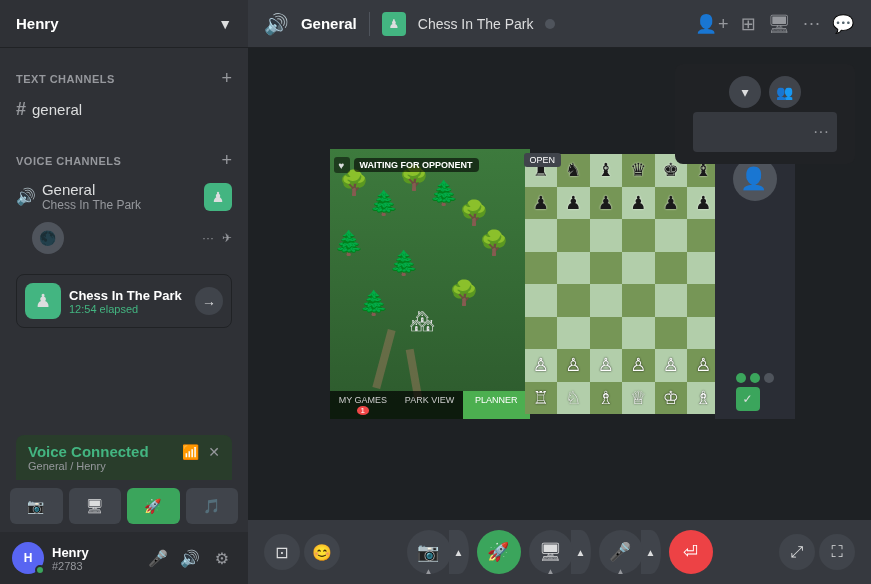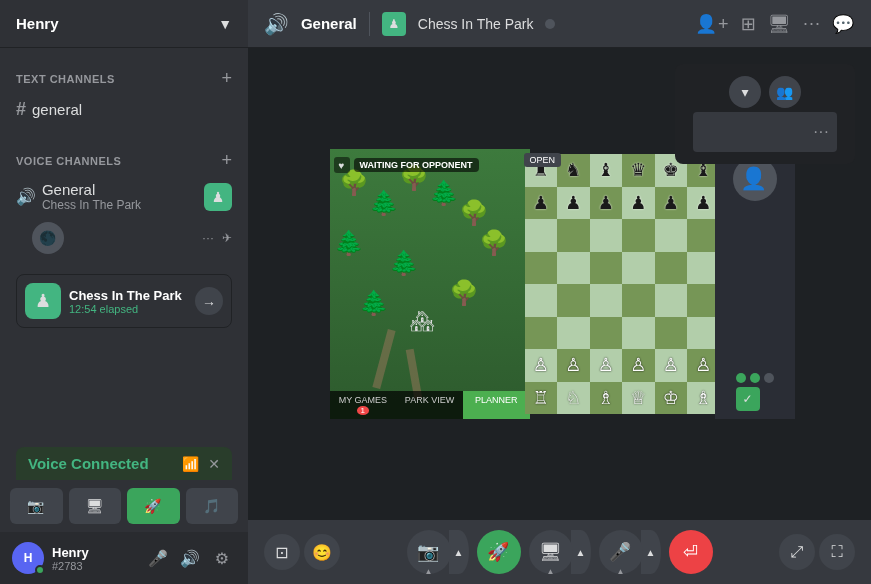--- a/index.html
+++ b/index.html
@@ -695,20 +695,21 @@
 
   <div style="padding: 0 8px;">
     <div class="voice-connected-bar">
       <div style="display:flex;align-items:center;justify-content:space-between;">
         <span class="voice-connected-label">Voice Connected</span>
         <div style="display:flex;gap:8px;color:#96989d;font-size:14px;">
           <span>📶</span>
           <span>✕</span>
         </div>
       </div>
+      <div class="voice-connected-sub">General / Henry</div>
     </div>
   </div>
 
   <div class="activity-buttons">
     <div class="act-btn">📷</div>
     <div class="act-btn">🖥</div>
     <div class="act-btn green">🚀</div>
     <div class="act-btn">🎵</div>
   </div>
 

